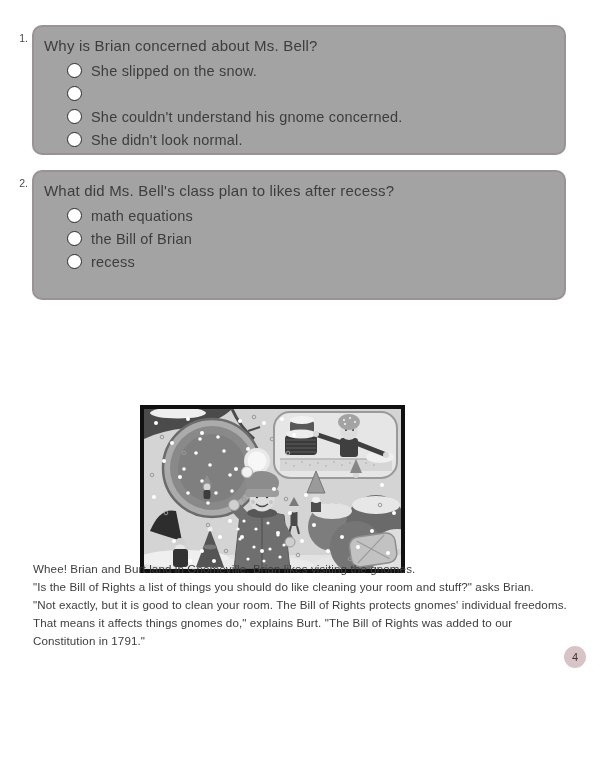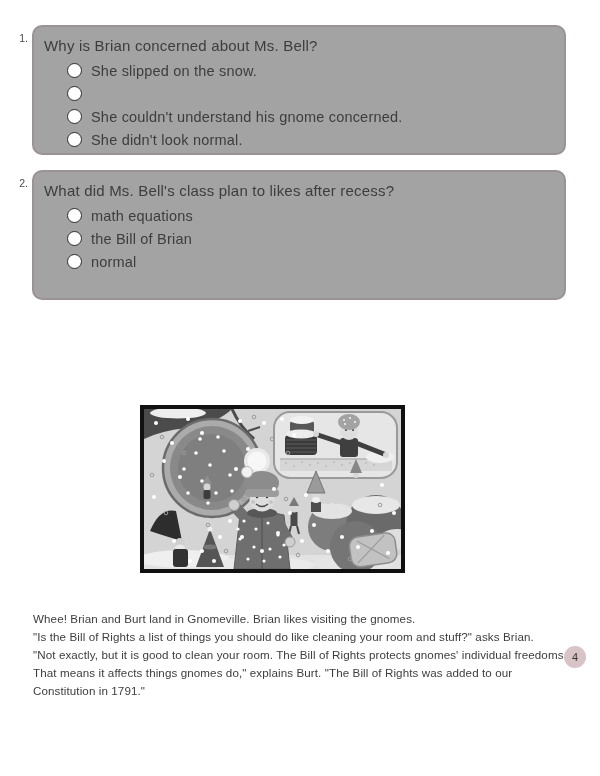--- a/index.html
+++ b/index.html
@@ -24,21 +24,21 @@
     width:15px; height:15px; border:1.7px solid #2b2b2b; border-radius:50%;
     margin-right:9px; flex:none; background:#ffffff; box-sizing:border-box;
   }
   .opt-label { font-size:14.5px; letter-spacing:0.2px; }
   .figure {
     position:absolute; left:140px; top:405px; width:257px; height:160px;
     border:4px solid #101010; background:#d4d4d4;
   }
   .figure svg { display:block; }
   .passage {
-    position:absolute; left:33px; top:610px; width:541px;
+    position:absolute; left:33px; top:560px; width:541px;
     font-size:11.6px; line-height:18px; letter-spacing:0.1px;
   }
   .passage p { margin:0; }
   .page-badge {
     position:absolute; left:564px; top:646px; width:22px; height:22px;
     border-radius:50%; background:#d8c4c7; color:#38
 3234;
     font-size:11px; display:flex; align-items:center; justify-content:center;
     color:#3a3436;
   }
@@ -77,21 +77,21 @@
       <div class="option">
         <span class="radio"></span>
         <span class="opt-label">math equations</span>
       </div>
       <div class="option">
         <span class="radio"></span>
         <span class="opt-label">the Bill of Brian</span>
       </div>
       <div class="option">
         <span class="radio"></span>
-        <span class="opt-label">normal</span>
+        <span class="opt-label">recess</span>
       </div>
     </div>
   </div>
 
   <div class="figure">
     <svg width="257" height="160" viewBox="0 0 257 160" xmlns="http://www.w3.org/2000/svg">
       <rect x="0" y="0" width="257" height="160" fill="#d4d4d4"></rect>
       <g>
         <rect x="0" y="146" width="257" height="14" fill="#e2e2e2"></rect>
         <ellipse cx="40" cy="150" rx="46" ry="9" fill="#efefef"></ellipse>

